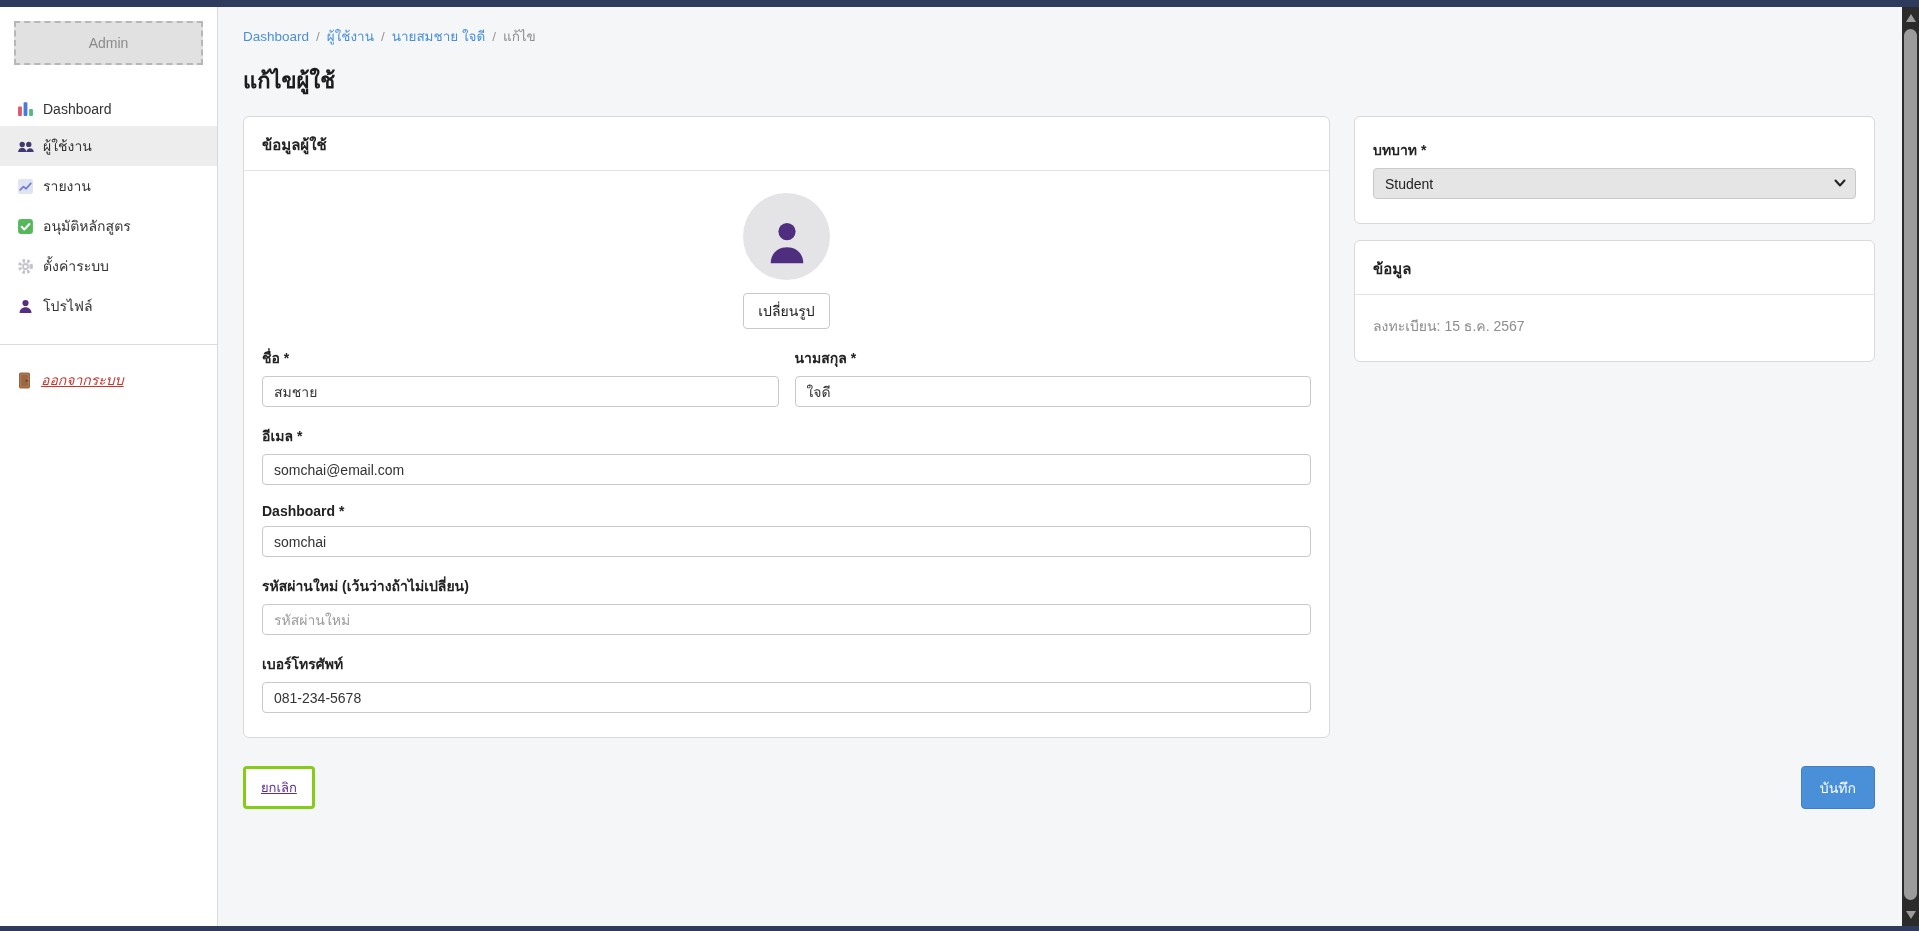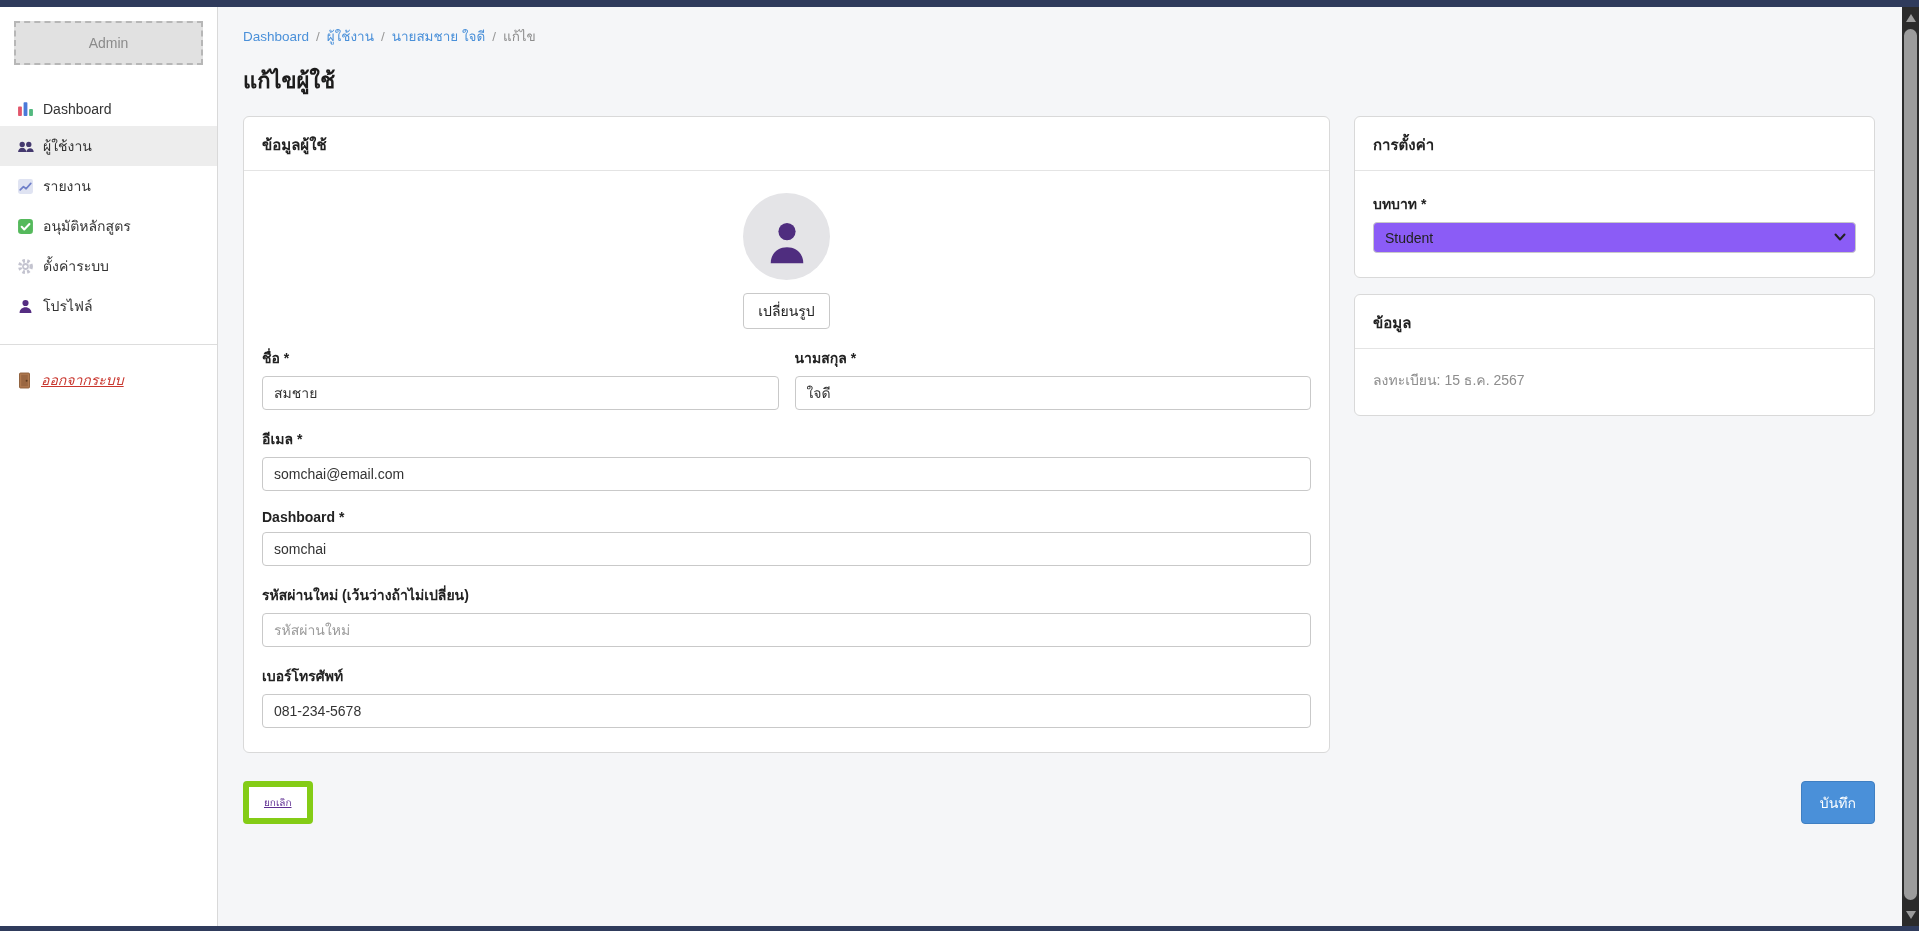--- a/index.html
+++ b/index.html
@@ -78,44 +78,44 @@
   }
 
   
   .form-group { margin-top:18px; }
   .form-row { display:flex; gap:16px; }
   .form-row .form-group { flex:1; }
   label.fld { display:block; font-weight:bold; font-size:14px; color:#222; margin-bottom:7px; }
   label.fld .req { font-weight:bold; color:#222; }
   .txt-input {
     width:100%; height:31px; border:1px solid #c9c9c9; border-radius:4px;
-    padding:16px 11px; font-size:14px; color:#333; background:#fff;
+    padding:8px 11px; font-size:14px; color:#333; background:#fff;
     font-family:"Liberation Sans","DejaVu Sans",sans-serif;
   }
   .txt-input::placeholder { color:#9b9b9b; }
 
   
   .select-wrap { position:relative; }
   .role-select {
     width:100%; height:31px; border:1px solid #c9c9c9; border-radius:4px;
-    padding:4px 30px 4px 11px; font-size:14px; color:#222; background:#8b5cf6;
+    padding:4px 30px 4px 11px; font-size:14px; color:#222; background:#e5e5e5;
     appearance:none; -webkit-appearance:none; -moz-appearance:none;
     font-family:"Liberation Sans","DejaVu Sans",sans-serif; cursor:pointer;
   }
   .select-chevron {
     position:absolute; right:9px; top:8px; width:14px; height:14px; pointer-events:none;
   }
 
   .info-text { color:#8d8d8d; font-size:14px; margin-top:16px; }
 
   
   .actions { display:flex; justify-content:space-between; margin-top:28px; }
   .cancel-btn {
-    background:#fff; border:6px solid #84cc16; border-radius:4px;
-    padding:8px 15px; cursor:pointer; font-size:10px;
+    background:#fff; border:3px solid #84cc16; border-radius:4px;
+    padding:8px 15px; cursor:pointer; font-size:13px;
     font-family:"Liberation Sans","DejaVu Sans",sans-serif;
   }
   .cancel-btn span { color:#5e2d91; text-decoration:underline; }
   .save-btn {
     background:#4a90d9; border:1px solid #3f7fc2; border-radius:4px;
     padding:8px 18px; color:#fff; cursor:pointer; font-size:14px;
     font-family:"Liberation Sans","DejaVu Sans",sans-serif;
   }
 
   
@@ -310,21 +310,20 @@
             </label>
             <input class="txt-input" type="text" value="081-234-5678" style="">
           </div>
 
         </div>
       </div>
 
       <div class="right-col">
 
         <div class="card">
-          <div class="card-header">การตั้งค่า</div>
           <div class="card-body">
             <div class="form-group">
               <label class="fld">
                 <span>บทบาท</span>
                 <span class="req">*</span>
               </label>
               <div class="select-wrap">
                 <select class="role-select">
                   <option>Student</option>
                 </select>

